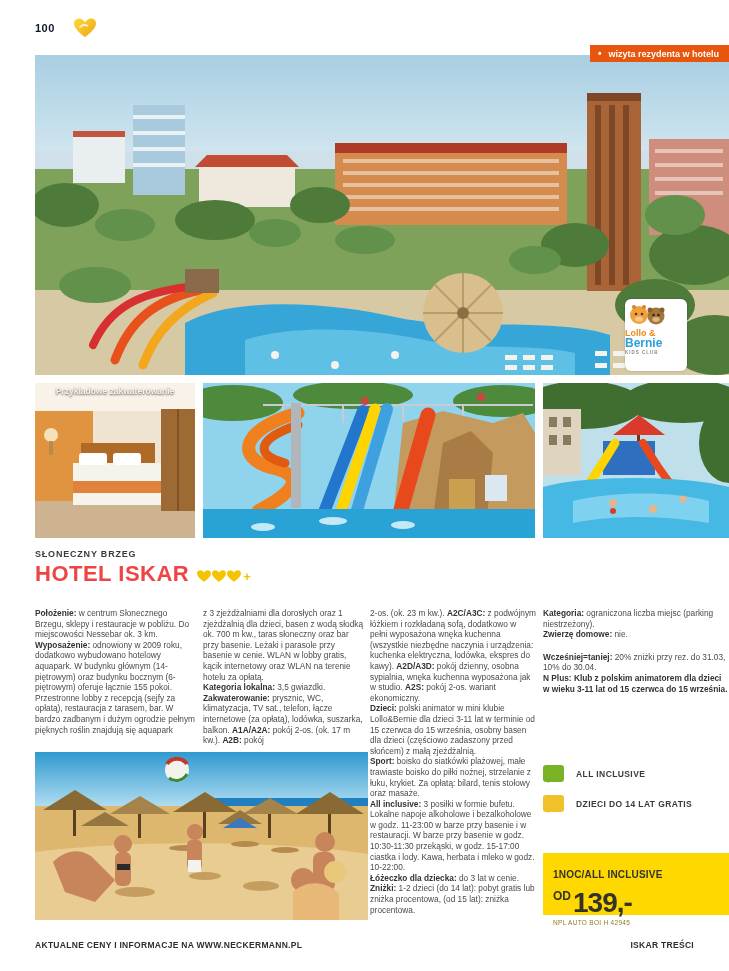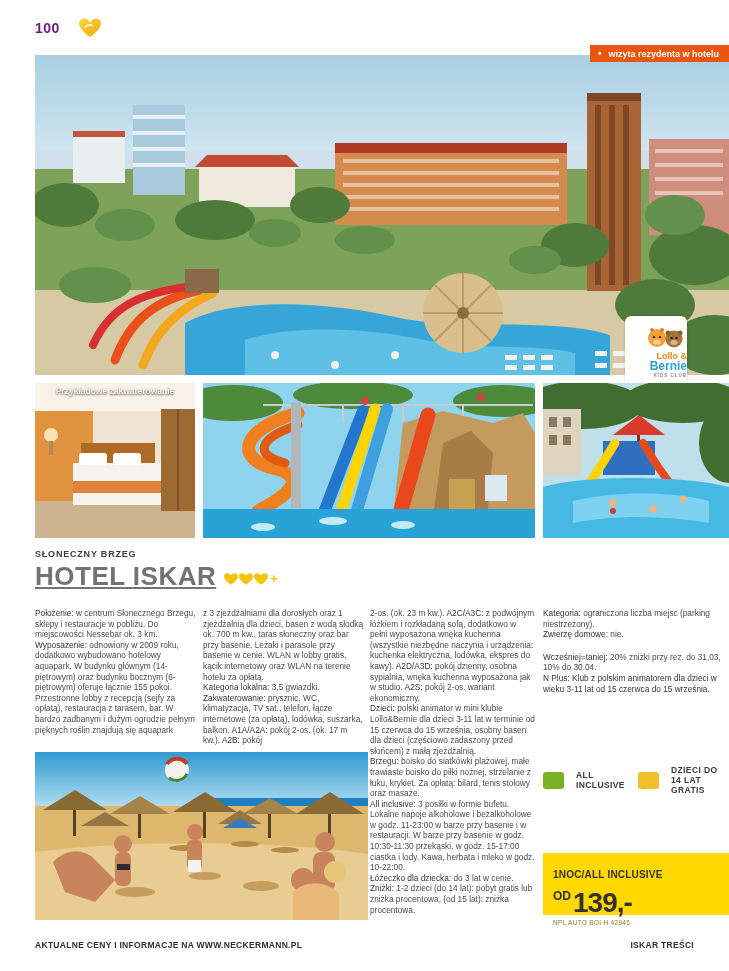--- a/index.html
+++ b/index.html
@@ -1,61 +1,61 @@
 <!DOCTYPE html>
 <html lang="pl"><head>
 <meta charset="utf-8">
 <style>
   html,body{margin:0;padding:0;background:#ffffff;}
   .page{position:relative;width:729px;height:971px;background:#ffffff;overflow:hidden;
         font-family:"Liberation Sans", sans-serif;color:#3b3b3b;}
   
   .header{position:absolute;top:18px;left:35px;right:35px;display:flex;align-items:center;gap:10px;}
-  .pagenum{font-size:14px;font-weight:bold;color:#701a75;letter-spacing:.5px;}
+  .pagenum{font-size:11px;font-weight:bold;color:#0f172a;letter-spacing:.5px;}
   .logo-heart{width:24px;height:20px;margin:0 8px;}
   .breadcrumb{font-size:15px;color:#4a4a4a;letter-spacing:1px;}
   
   .hero{position:absolute;left:35px;top:55px;width:694px;height:320px;overflow:hidden;}
   .hero svg{display:block;width:100%;height:100%;}
   .hero-tag{position:absolute;top:45px;right:0;height:17px;background:#e8560e;color:#fff;
             font-size:9px;font-weight:bold;display:flex;align-items:center;gap:7px;padding:0 10px 0 8px;}
   .hero-tag .bullet{font-size:10px;line-height:1;}
-  .kidsclub{position:absolute;left:625px;top:316px;width:62px;height:72px;background:#fff;border-radius:6px;
-            display:flex;flex-direction:column;align-items:flex-end;justify-content:flex-start;padding-top:9px;box-sizing:border-box;
+  .kidsclub{position:absolute;left:625px;top:299px;width:62px;height:72px;background:#fff;border-radius:6px;
+            display:flex;flex-direction:column;align-items:flex-start;justify-content:flex-start;padding-top:3px;box-sizing:border-box;
             box-shadow:0 0 2px rgba(0,0,0,.25);}
   .kc-art{width:44px;height:26px;}
   .kc-line1{font-size:9px;font-weight:bold;color:#f08519;line-height:10px;}
   .kc-line2{font-size:12px;font-weight:bold;color:#2aa0d8;line-height:10px;}
   .kc-line3{font-size:4.5px;font-weight:bold;color:#8a8a8a;letter-spacing:1px;margin-top:2px;}
   
   .ph{position:absolute;top:383px;height:155px;overflow:hidden;}
   .ph svg{display:block;width:100%;height:100%;}
   .ph-room{left:35px;width:160px;}
   .ph-slides{left:203px;width:332px;}
   .ph-kids{left:543px;width:186px;}
   .room-label{position:absolute;top:3px;left:0;right:0;text-align:center;color:#f4f2ee;
               font-size:8.5px;font-weight:bold;text-shadow:0 1px 2px rgba(60,40,20,.8);}
   
   .loc-label{position:absolute;left:35px;top:549px;font-size:9px;font-weight:bold;color:#3b3b3b;letter-spacing:.8px;text-align:right;}
   .title-row{position:absolute;left:35px;top:561px;display:flex;align-items:center;gap:8px;}
-  .hotel-name{font-size:26px;font-weight:bold;color:#737373;letter-spacing:.5px;text-decoration:underline;}
+  .hotel-name{font-size:22px;font-weight:bold;color:#ef4444;letter-spacing:.5px;}
   .cat{display:flex;align-items:center;gap:1px;margin-top:4px;}
   .cat svg{width:14px;height:12px;}
   .cat-plus{color:#f5c400;font-weight:bold;font-size:13px;margin-left:1px;}
   
   .col{position:absolute;top:608px;font-size:8.3px;line-height:10.6px;color:#4a4a4a;}
   .col .para{margin:0;}
   .col .para.gap{margin-top:12px;}
-  .col .b{font-weight:normal;color:#333;}
+  .col .b{font-weight:bold;color:#333;}
   .col1{left:35px;width:162px;}
   .col2{left:203px;width:162px;}
   .col3{left:370px;width:166px;}
   .col4{left:543px;width:186px;}
   
-  .badges{position:absolute;left:543px;top:765px;width:186px;display:flex;gap:13px;justify-content:center;}
+  .badges{position:absolute;left:543px;top:765px;width:186px;display:flex;flex-direction:column;gap:13px;justify-content:center;}
   .badge-row{display:flex;align-items:center;gap:12px;}
   .bubble{position:relative;width:21px;height:17px;border-radius:3px;background:var(--c);flex:0 0 auto;}
   .bubble::after{content:"";position:absolute;left:2px;bottom:-6px;width:0;height:0;
                  border:5px solid transparent;border-top-color:var(--c);border-left-width:3px;border-right-width:5px;}
   .badge-label{font-size:8.5px;font-weight:bold;color:#3b3b3b;letter-spacing:.4px;}
   
   .pricebox{position:absolute;left:543px;top:853px;width:225px;height:62px;background:#ffd800;
             box-sizing:border-box;padding:16px 10px 0 10px;}
   .price-header{font-size:10px;font-weight:bold;color:#33332a;letter-spacing:.2px;}
   .price-line{display:flex;align-items:flex-start;gap:2px;margin-top:9px;}
@@ -337,21 +337,21 @@
       <p class="para"><span class="b">Wyposażenie: </span><span>odnowiony w 2009 roku, dodatkowo wybudowano hotelowy aquapark. W budynku głównym (14-piętrowym) oraz budynku bocznym (6-piętrowym) oferuje łącznie 155 pokoi. Przestronne lobby z recepcją (sejfy za opłatą), restauracja z tarasem, bar. W bardzo zadbanym i dużym ogrodzie pełnym pięknych roślin znajdują się aquapark</span></p>
     </div>
   <div class="col col2">
       <p class="para"><span>z 3 zjeżdżalniami dla dorosłych oraz 1 zjeżdżalnią dla dzieci, basen z wodą słodką ok. 700 m kw., taras słoneczny oraz bar przy basenie. Leżaki i parasole przy basenie w cenie. WLAN w lobby gratis, kącik internetowy oraz WLAN na terenie hotelu za opłatą.</span></p>
       <p class="para"><span class="b">Kategoria lokalna: </span><span>3,5 gwiazdki.</span></p>
       <p class="para"><span class="b">Zakwaterowanie: </span><span>prysznic, WC, klimatyzacja, TV sat., telefon, łącze internetowe (za opłatą), lodówka, suszarka, balkon. </span><span class="b">A1A/A2A: </span><span>pokój 2-os. (ok. 17 m kw.). </span><span class="b">A2B: </span><span>pokój</span></p>
     </div>
   <div class="col col3">
       <p class="para"><span>2-os. (ok. 23 m kw.). </span><span class="b">A2C/A3C: </span><span>z podwójnym łóżkiem i rozkładaną sofą, dodatkowo w pełni wyposażona wnęka kuchenna (wszystkie niezbędne naczynia i urządzenia: kuchenka elektryczna, lodówka, ekspres do kawy). </span><span class="b">A2D/A3D: </span><span>pokój dzienny, osobna sypialnia, wnęka kuchenna wyposażona jak w studio. </span><span class="b">A2S: </span><span>pokój 2-os. wariant ekonomiczny.</span></p>
       <p class="para"><span class="b">Dzieci: </span><span>polski animator w mini klubie Lollo&amp;Bernie dla dzieci 3-11 lat w terminie od 15 czerwca do 15 września, osobny basen dla dzieci (częściowo zadaszony przed słońcem) z małą zjeżdżalnią.</span></p>
-      <p class="para"><span class="b">Brzegu: </span><span>boisko do siatkówki plażowej, małe trawiaste boisko do piłki nożnej, strzelanie z łuku, krykiet. Za opłatą: bilard, tenis stołowy oraz masaże.</span></p>
+      <p class="para"><span class="b">Sport: </span><span>boisko do siatkówki plażowej, małe trawiaste boisko do piłki nożnej, strzelanie z łuku, krykiet. Za opłatą: bilard, tenis stołowy oraz masaże.</span></p>
       <p class="para"><span class="b">All inclusive: </span><span>3 posiłki w formie bufetu. Lokalne napoje alkoholowe i bezalkoholowe w godz. 11-23:00 w barze przy basenie i w restauracji. W barze przy basenie w godz. 10:30-11:30 przekąski, w godz. 15-17:00 ciastka i lody. Kawa, herbata i mleko w godz. 10-22:00.</span></p>
       <p class="para"><span class="b">Łóżeczko dla dziecka: </span><span>do 3 lat w cenie.</span></p>
       <p class="para"><span class="b">Zniżki: </span><span>1-2 dzieci (do 14 lat): pobyt gratis lub zniżka procentowa, (od 15 lat): zniżka procentowa.</span></p>
     </div>
   <div class="col col4">
       <p class="para"><span class="b">Kategoria: </span><span>ograniczona liczba miejsc (parking niestrzeżony).</span></p>
       <p class="para"><span class="b">Zwierzę domowe: </span><span>nie.</span></p>
       <p class="para gap"><span class="b">Wcześniej=taniej: </span><span>20% zniżki przy rez. do 31.03, 10% do 30.04.</span></p>
       <p class="para"><span class="b">N Plus: Klub z polskim animatorem dla dzieci w wieku 3-11 lat od 15 czerwca do 15 września.</span></p>
     </div>

